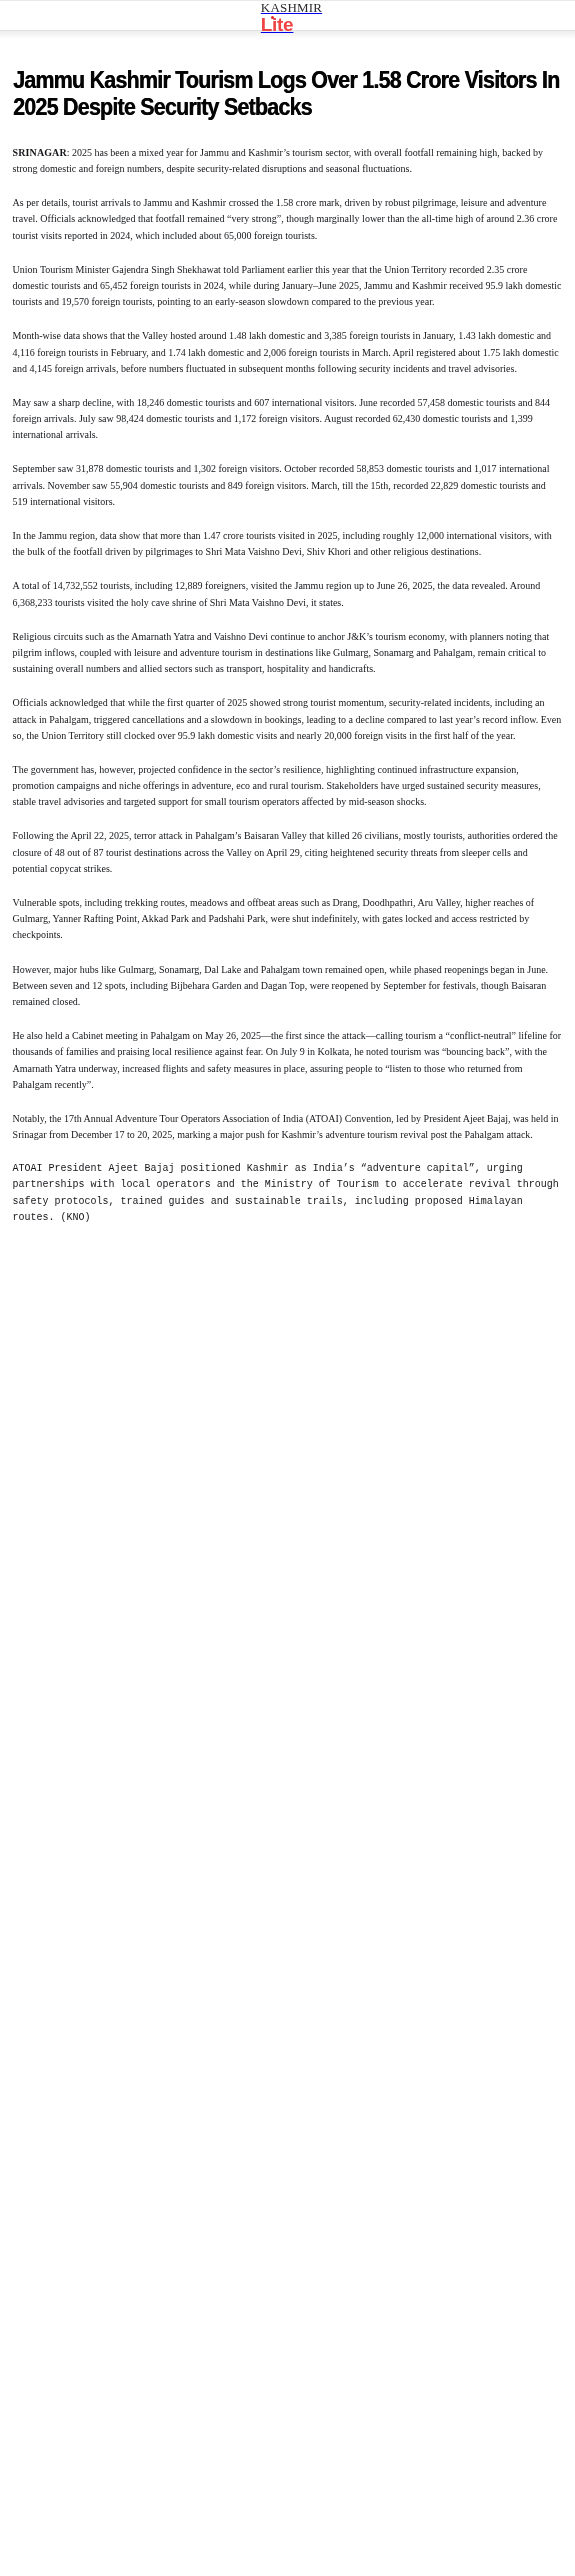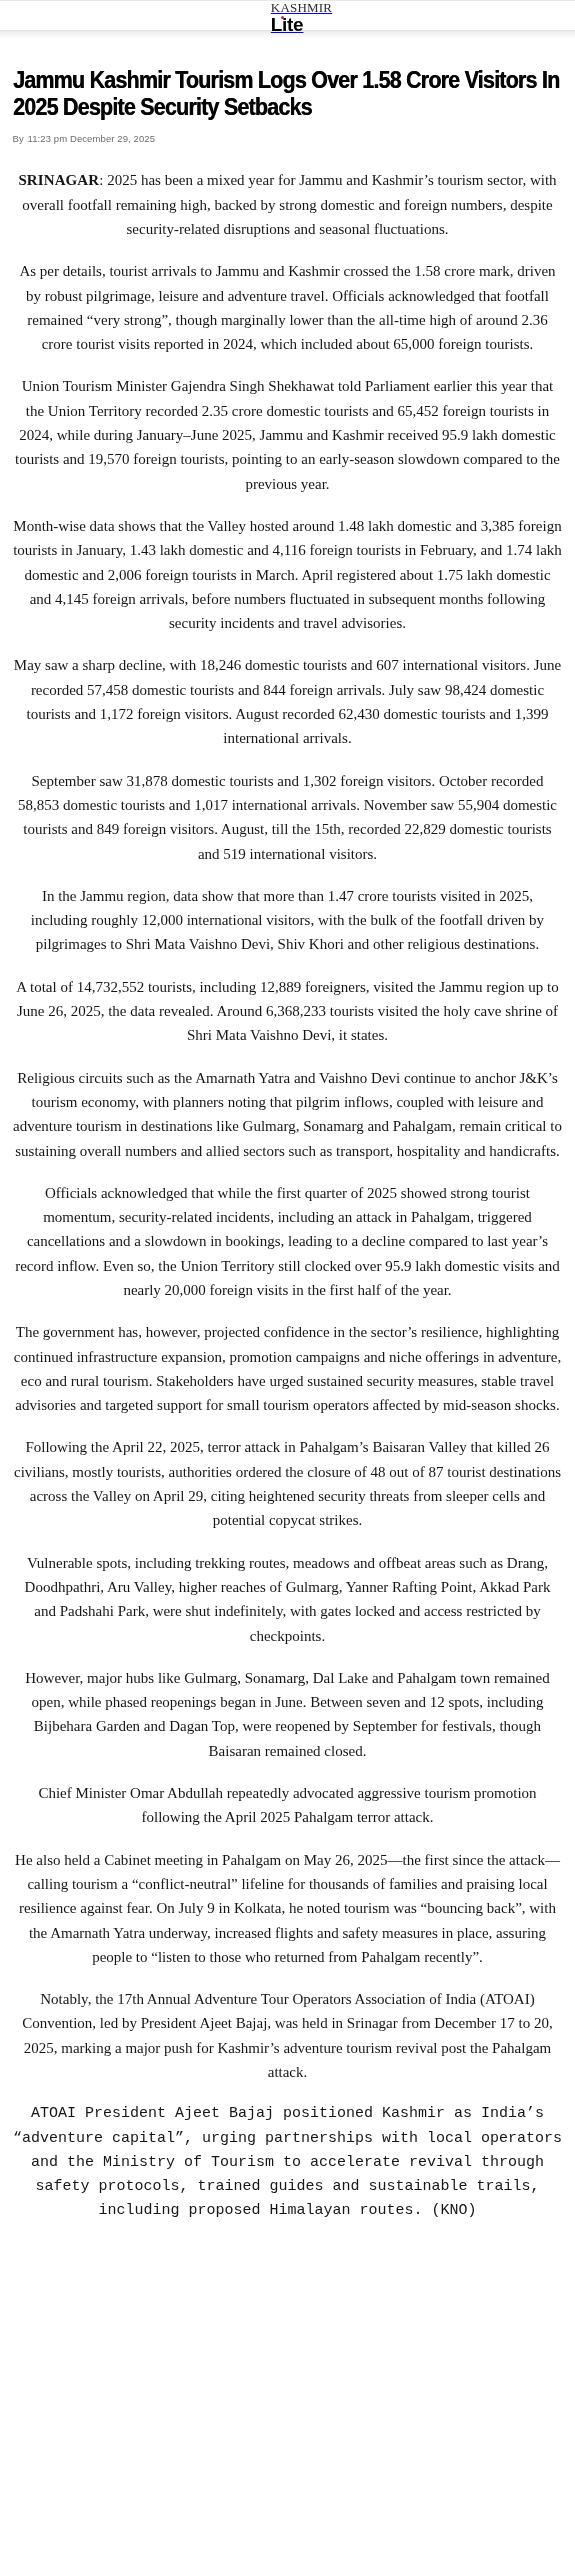--- a/index.html
+++ b/index.html
@@ -44,24 +44,24 @@
     font-size: 19px;
     font-variant: small-caps;
     text-transform: lowercase;
     letter-spacing: 0.2px;
     color: #2b2b2b;
   }
   .logo-lite {
     font-family: "Liberation Sans", sans-serif;
     font-size: 19px;
     font-weight: bold;
-    color: #000000;
+    color: #ef4444;
     letter-spacing: -0.3px;
     position: relative;
-    margin-left: 14px;
+    margin-left: 4px;
   }
   .logo-dot {
     position: absolute;
     width: 3.6px;
     height: 3.6px;
     border-radius: 50%;
     background: #d9252a;
     top: 0.9px;
     left: 10px;
   }
@@ -98,25 +98,25 @@
     letter-spacing: 0.1px;
   }
   .byline .by-label { margin-right: 3.6px; }
 
   .body-copy {
     margin-top: 24px;
     padding-bottom: 25px;
   }
   .body-copy p {
     font-family: "Liberation Serif", serif;
-    font-size: 15px;
+    font-size: 10px;
     line-height: 1.62;
     color: #14161a;
     margin: 0 0 18px 0;
-    text-align: center;
+    text-align: left;
   }
   .body-copy p:last-child { margin-bottom: 0; font-family: Liberation Mono, monospace; }
   .dateline {
     font-weight: bold;
     letter-spacing: 0.1px;
   }
 </style>
 </head>
 <body>
 
@@ -125,39 +125,35 @@
     <span class="logo-kashmir">Kashmir</span>
       <span class="logo-lite"><span class="logo-dot"></span><span>Lite</span></span>
   </a>
 </header>
 <div class="header-shadow"></div>
 
 <main class="article">
 
   <h1 class="headline">Jammu Kashmir Tourism Logs Over 1.58 Crore Visitors In 2025 Despite Security Setbacks</h1>
 
-  <div class="byline">
-    <span class="by-label">By</span><span>11:23 pm December 29, 2025</span>
-  </div>
 
   <div class="body-copy">
     <p><span class="dateline">SRINAGAR</span><span>: 2025 has been a mixed year for Jammu and Kashmir’s tourism sector, with overall footfall remaining high, backed by strong domestic and foreign numbers, despite security-related disruptions and seasonal fluctuations.</span></p>
     <p>As per details, tourist arrivals to Jammu and Kashmir crossed the 1.58 crore mark, driven by robust pilgrimage, leisure and adventure travel. Officials acknowledged that footfall remained “very strong”, though marginally lower than the all-time high of around 2.36 crore tourist visits reported in 2024, which included about 65,000 foreign tourists.</p>
     <p>Union Tourism Minister Gajendra Singh Shekhawat told Parliament earlier this year that the Union Territory recorded 2.35 crore domestic tourists and 65,452 foreign tourists in 2024, while during January–June 2025, Jammu and Kashmir received 95.9 lakh domestic tourists and 19,570 foreign tourists, pointing to an early-season slowdown compared to the previous year.</p>
     <p>Month-wise data shows that the Valley hosted around 1.48 lakh domestic and 3,385 foreign tourists in January, 1.43 lakh domestic and 4,116 foreign tourists in February, and 1.74 lakh domestic and 2,006 foreign tourists in March. April registered about 1.75 lakh domestic and 4,145 foreign arrivals, before numbers fluctuated in subsequent months following security incidents and travel advisories.</p>
     <p>May saw a sharp decline, with 18,246 domestic tourists and 607 international visitors. June recorded 57,458 domestic tourists and 844 foreign arrivals. July saw 98,424 domestic tourists and 1,172 foreign visitors. August recorded 62,430 domestic tourists and 1,399 international arrivals.</p>
-    <p>September saw 31,878 domestic tourists and 1,302 foreign visitors. October recorded 58,853 domestic tourists and 1,017 international arrivals. November saw 55,904 domestic tourists and 849 foreign visitors. August, till the 15th, recorded 22,829 domestic tourists and 519 international visitors.</p>
+    <p>September saw 31,878 domestic tourists and 1,302 foreign visitors. October recorded 58,853 domestic tourists and 1,017 international arrivals. November saw 55,904 domestic tourists and 849 foreign visitors. March, till the 15th, recorded 22,829 domestic tourists and 519 international visitors.</p>
     <p>In the Jammu region, data show that more than 1.47 crore tourists visited in 2025, including roughly 12,000 international visitors, with the bulk of the footfall driven by pilgrimages to Shri Mata Vaishno Devi, Shiv Khori and other religious destinations.</p>
     <p>A total of 14,732,552 tourists, including 12,889 foreigners, visited the Jammu region up to June 26, 2025, the data revealed. Around 6,368,233 tourists visited the holy cave shrine of Shri Mata Vaishno Devi, it states.</p>
     <p>Religious circuits such as the Amarnath Yatra and Vaishno Devi continue to anchor J&amp;K’s tourism economy, with planners noting that pilgrim inflows, coupled with leisure and adventure tourism in destinations like Gulmarg, Sonamarg and Pahalgam, remain critical to sustaining overall numbers and allied sectors such as transport, hospitality and handicrafts.</p>
     <p>Officials acknowledged that while the first quarter of 2025 showed strong tourist momentum, security-related incidents, including an attack in Pahalgam, triggered cancellations and a slowdown in bookings, leading to a decline compared to last year’s record inflow. Even so, the Union Territory still clocked over 95.9 lakh domestic visits and nearly 20,000 foreign visits in the first half of the year.</p>
     <p>The government has, however, projected confidence in the sector’s resilience, highlighting continued infrastructure expansion, promotion campaigns and niche offerings in adventure, eco and rural tourism. Stakeholders have urged sustained security measures, stable travel advisories and targeted support for small tourism operators affected by mid-season shocks.</p>
     <p>Following the April 22, 2025, terror attack in Pahalgam’s Baisaran Valley that killed 26 civilians, mostly tourists, authorities ordered the closure of 48 out of 87 tourist destinations across the Valley on April 29, citing heightened security threats from sleeper cells and potential copycat strikes.</p>
     <p>Vulnerable spots, including trekking routes, meadows and offbeat areas such as Drang, Doodhpathri, Aru Valley, higher reaches of Gulmarg, Yanner Rafting Point, Akkad Park and Padshahi Park, were shut indefinitely, with gates locked and access restricted by checkpoints.</p>
     <p>However, major hubs like Gulmarg, Sonamarg, Dal Lake and Pahalgam town remained open, while phased reopenings began in June. Between seven and 12 spots, including Bijbehara Garden and Dagan Top, were reopened by September for festivals, though Baisaran remained closed.</p>
-    <p>Chief Minister Omar Abdullah repeatedly advocated aggressive tourism promotion following the April 2025 Pahalgam terror attack.</p>
     <p>He also held a Cabinet meeting in Pahalgam on May 26, 2025—the first since the attack—calling tourism a “conflict-neutral” lifeline for thousands of families and praising local resilience against fear. On July 9 in Kolkata, he noted tourism was “bouncing back”, with the Amarnath Yatra underway, increased flights and safety measures in place, assuring people to “listen to those who returned from Pahalgam recently”.</p>
     <p>Notably, the 17th Annual Adventure Tour Operators Association of India (ATOAI) Convention, led by President Ajeet Bajaj, was held in Srinagar from December 17 to 20, 2025, marking a major push for Kashmir’s adventure tourism revival post the Pahalgam attack.</p>
     <p>ATOAI President Ajeet Bajaj positioned Kashmir as India’s “adventure capital”, urging partnerships with local operators and the Ministry of Tourism to accelerate revival through safety protocols, trained guides and sustainable trails, including proposed Himalayan routes. (KNO)</p>
   </div>
 
 </main>
 
 
 </body></html>

